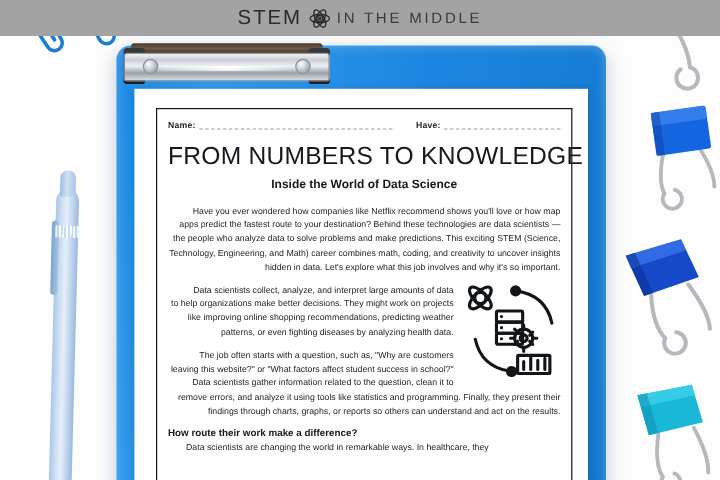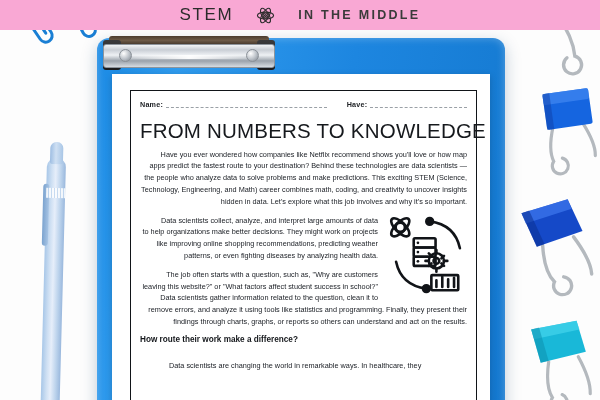--- a/index.html
+++ b/index.html
@@ -27,40 +27,40 @@
   
   .brand {
     position: absolute;
     top: 0;
     left: 0;
     width: 600px;
     height: 30px;
     display: flex;
     align-items: center;
     justify-content: center;
-    gap: 23px;
+    gap: 5px;
     z-index: 40;
-    background: #f9a8d4;
+    background: #a3a3a3;
   }
   .brand-stem {
     font-size: 17px;
     letter-spacing: 1.6px;
     color: #2b2b2b;
     font-weight: 400;
   }
   .brand-atom {
     width: 19px;
     height: 19px;
     display: block;
   }
   .brand-tail {
     font-size: 12.5px;
     letter-spacing: 2.3px;
     color: #3a3a3a;
-    font-weight: 700;
+    font-weight: 400;
   }
 
   
   .clip-a { position: absolute; left: 28px;  top: 4px;  transform: rotate(-34deg); z-index: 5; }
   .clip-b { position: absolute; left: 72px;  top: -2px; transform: rotate(-28deg); z-index: 5; }
 
   
   .pen {
     position: absolute;
     left: 44px;
@@ -280,21 +280,21 @@
     margin: -2px -4px 2px 7px;
     shape-outside: margin-box;
   }
 
   
   .last-line {
     font-size: 7.3px;
     line-height: 1.62;
     color: #20242a;
     text-indent: 13px;
-    margin: 16px;
+    margin: 2px;
   }
 </style>
 </head>
 <body>
 
 <div class="stage">
 
   <div class="clip-a">
     <svg width="30" height="46" viewBox="0 0 30 46">
       <path d="M20 6 L20 32 a6.5 6.5 0 0 1 -13 0 L7 10 a4 4 0 0 1 8 0 L15 30" fill="none" stroke="#1a7fd4" stroke-width="3" stroke-linecap="round"></path>
@@ -363,20 +363,21 @@
 
       <div class="meta-row">
         <span class="meta-label">Name:</span>
         <span class="meta-rule name"></span>
         <span class="meta-gap"></span>
         <span class="meta-label">Have:</span>
         <span class="meta-rule date"></span>
       </div>
 
       <div class="doc-title">FROM NUMBERS TO KNOWLEDGE</div>
+      <div class="doc-subtitle">Inside the World of Data Science</div>
 
       <p class="body-p">Have you ever wondered how companies like Netflix recommend shows you'll love or how map apps predict the fastest route to your destination? Behind these technologies are data scientists — the people who analyze data to solve problems and make predictions. This exciting STEM (Science, Technology, Engineering, and Math) career combines math, coding, and creativity to uncover insights hidden in data. Let's explore what this job involves and why it's so important.</p>
 
 
       <div class="p-wrap-icon">
 
         <svg class="ds-illus" viewBox="0 0 100 100">
           <g fill="none" stroke="#111418" stroke-width="3.1" stroke-linecap="round" stroke-linejoin="round">
 
             <path d="M52 10 q30 4 36 32"></path>

